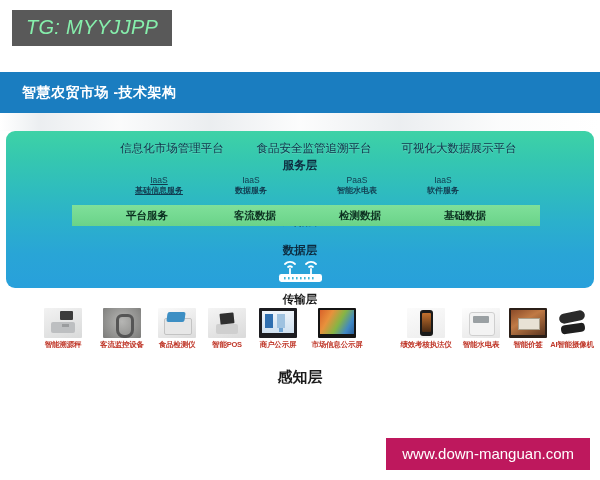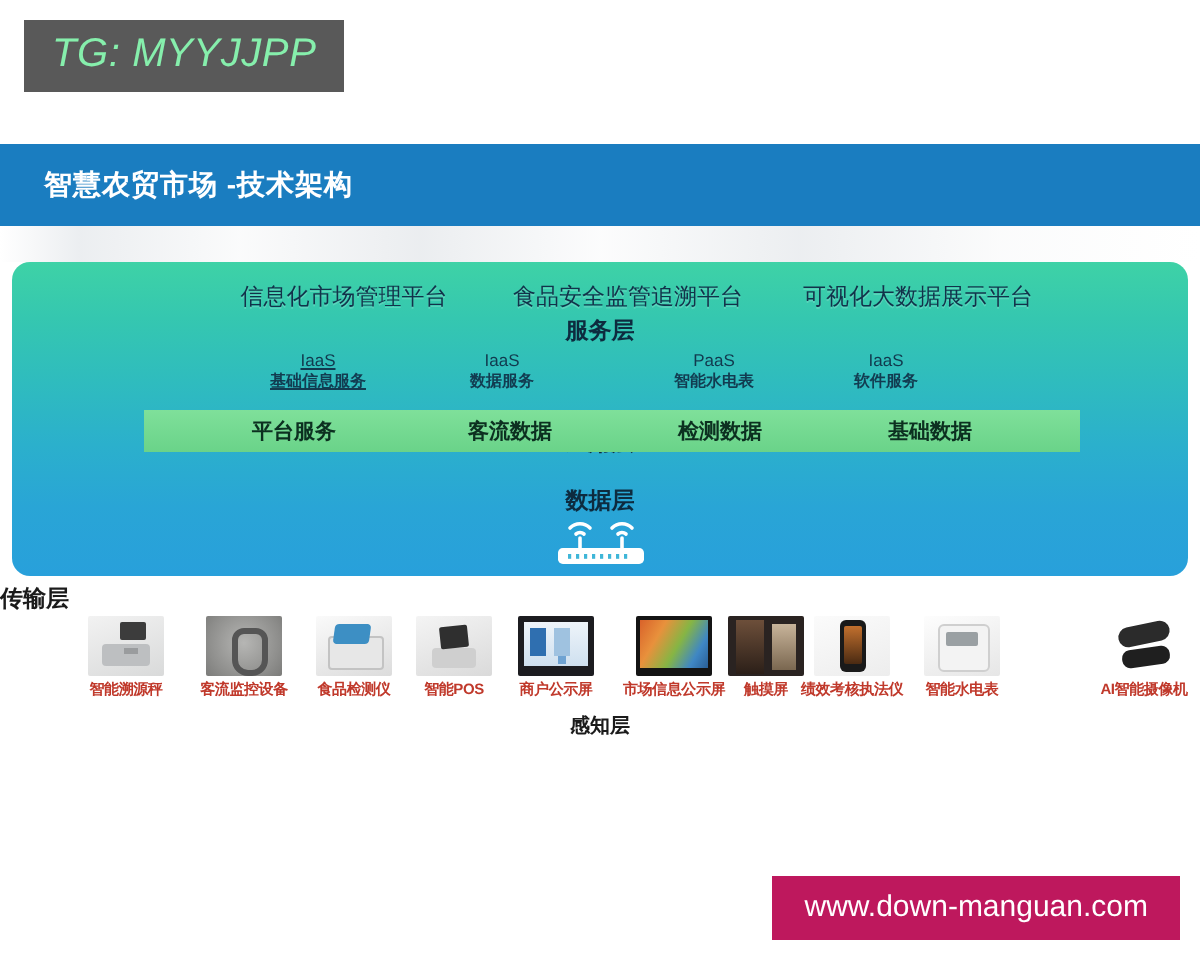--- a/index.html
+++ b/index.html
@@ -135,20 +135,21 @@
   
   #router {
     position: absolute; left: 50%; top: 124px;
     transform: translateX(-50%);
     width: 70px; height: 30px;
   }
 
   
   #cap-transmission {
     position: absolute; left: 0; top: 292px; width: 100%;
+    text-align: center;
     color: #1b1b1b; font-size: 11.5px; font-weight: bold;
   }
 
   
   #device-strip {
     position: absolute; left: 0; top: 308px;
     width: 600px; height: 52px;
   }
   .device {
     position: absolute;
@@ -229,23 +230,23 @@
                    background:#e8e2d5; border:1px solid #a99f8c; }
 
   .t-aicam { background:#ffffff; }
   .t-aicam::before { content:""; position:absolute; left:6px; top:4px; width:26px; height:10px;
                      background:#2b2b2b; border-radius:5px; transform: rotate(-12deg); }
   .t-aicam::after  { content:""; position:absolute; left:8px; top:16px; width:24px; height:9px;
                      background:#1f1f1f; border-radius:4px; transform: rotate(-8deg); }
 
   
   #cap-perception {
-    position: absolute; left: 0; top: 356px; width: 100%;
-    text-align: center;
-    color: #1b1b1b; font-size: 10px; font-weight: bold;
+    position: absolute; left: 0; top: 368px; width: 100%;
+    text-align: center;
+    color: #1b1b1b; font-size: 15px; font-weight: bold;
   }
 
   
   #ghost-bottom {
     position: absolute; left: 0; top: 360px;
     width: 600px; height: 55px;
     display: flex; align-items: center; justify-content: space-around;
     color: rgba(0,0,0,.045);
     font-size: 42px; font-weight: bold;
     pointer-events: none;
@@ -361,32 +362,32 @@
       <div class="dev-label">智能POS</div>
     </div>
     <div class="device" style="left:249px;width:58px;">
       <div class="dev-thumb t-merchant"></div>
       <div class="dev-label">商户公示屏</div>
     </div>
     <div class="device" style="left:302px;width:70px;">
       <div class="dev-thumb t-market"></div>
       <div class="dev-label">市场信息公示屏</div>
     </div>
-    <div class="device" style="left:360px;width:46px;">
-      <div class="dev-thumb t-touch"></div>
-      <div class="dev-label">触摸屏</div>
-    </div>
     <div class="device" style="left:390px;width:72px;">
       <div class="dev-thumb t-phone"></div>
       <div class="dev-label">绩效考核执法仪</div>
     </div>
     <div class="device" style="left:452px;width:58px;">
       <div class="dev-thumb t-meter"></div>
       <div class="dev-label">智能水电表</div>
     </div>
+    <div class="device" style="left:504px;width:48px;">
+      <div class="dev-thumb t-tag"></div>
+      <div class="dev-label">智能价签</div>
+    </div>
     <div class="device" style="left:545px;width:54px;">
       <div class="dev-thumb t-aicam"></div>
       <div class="dev-label">AI智能摄像机</div>
     </div>
   </div>
 
 
   <div id="cap-perception">感知层</div>
 
   <div id="site-watermark">www.down-manguan.com</div>

